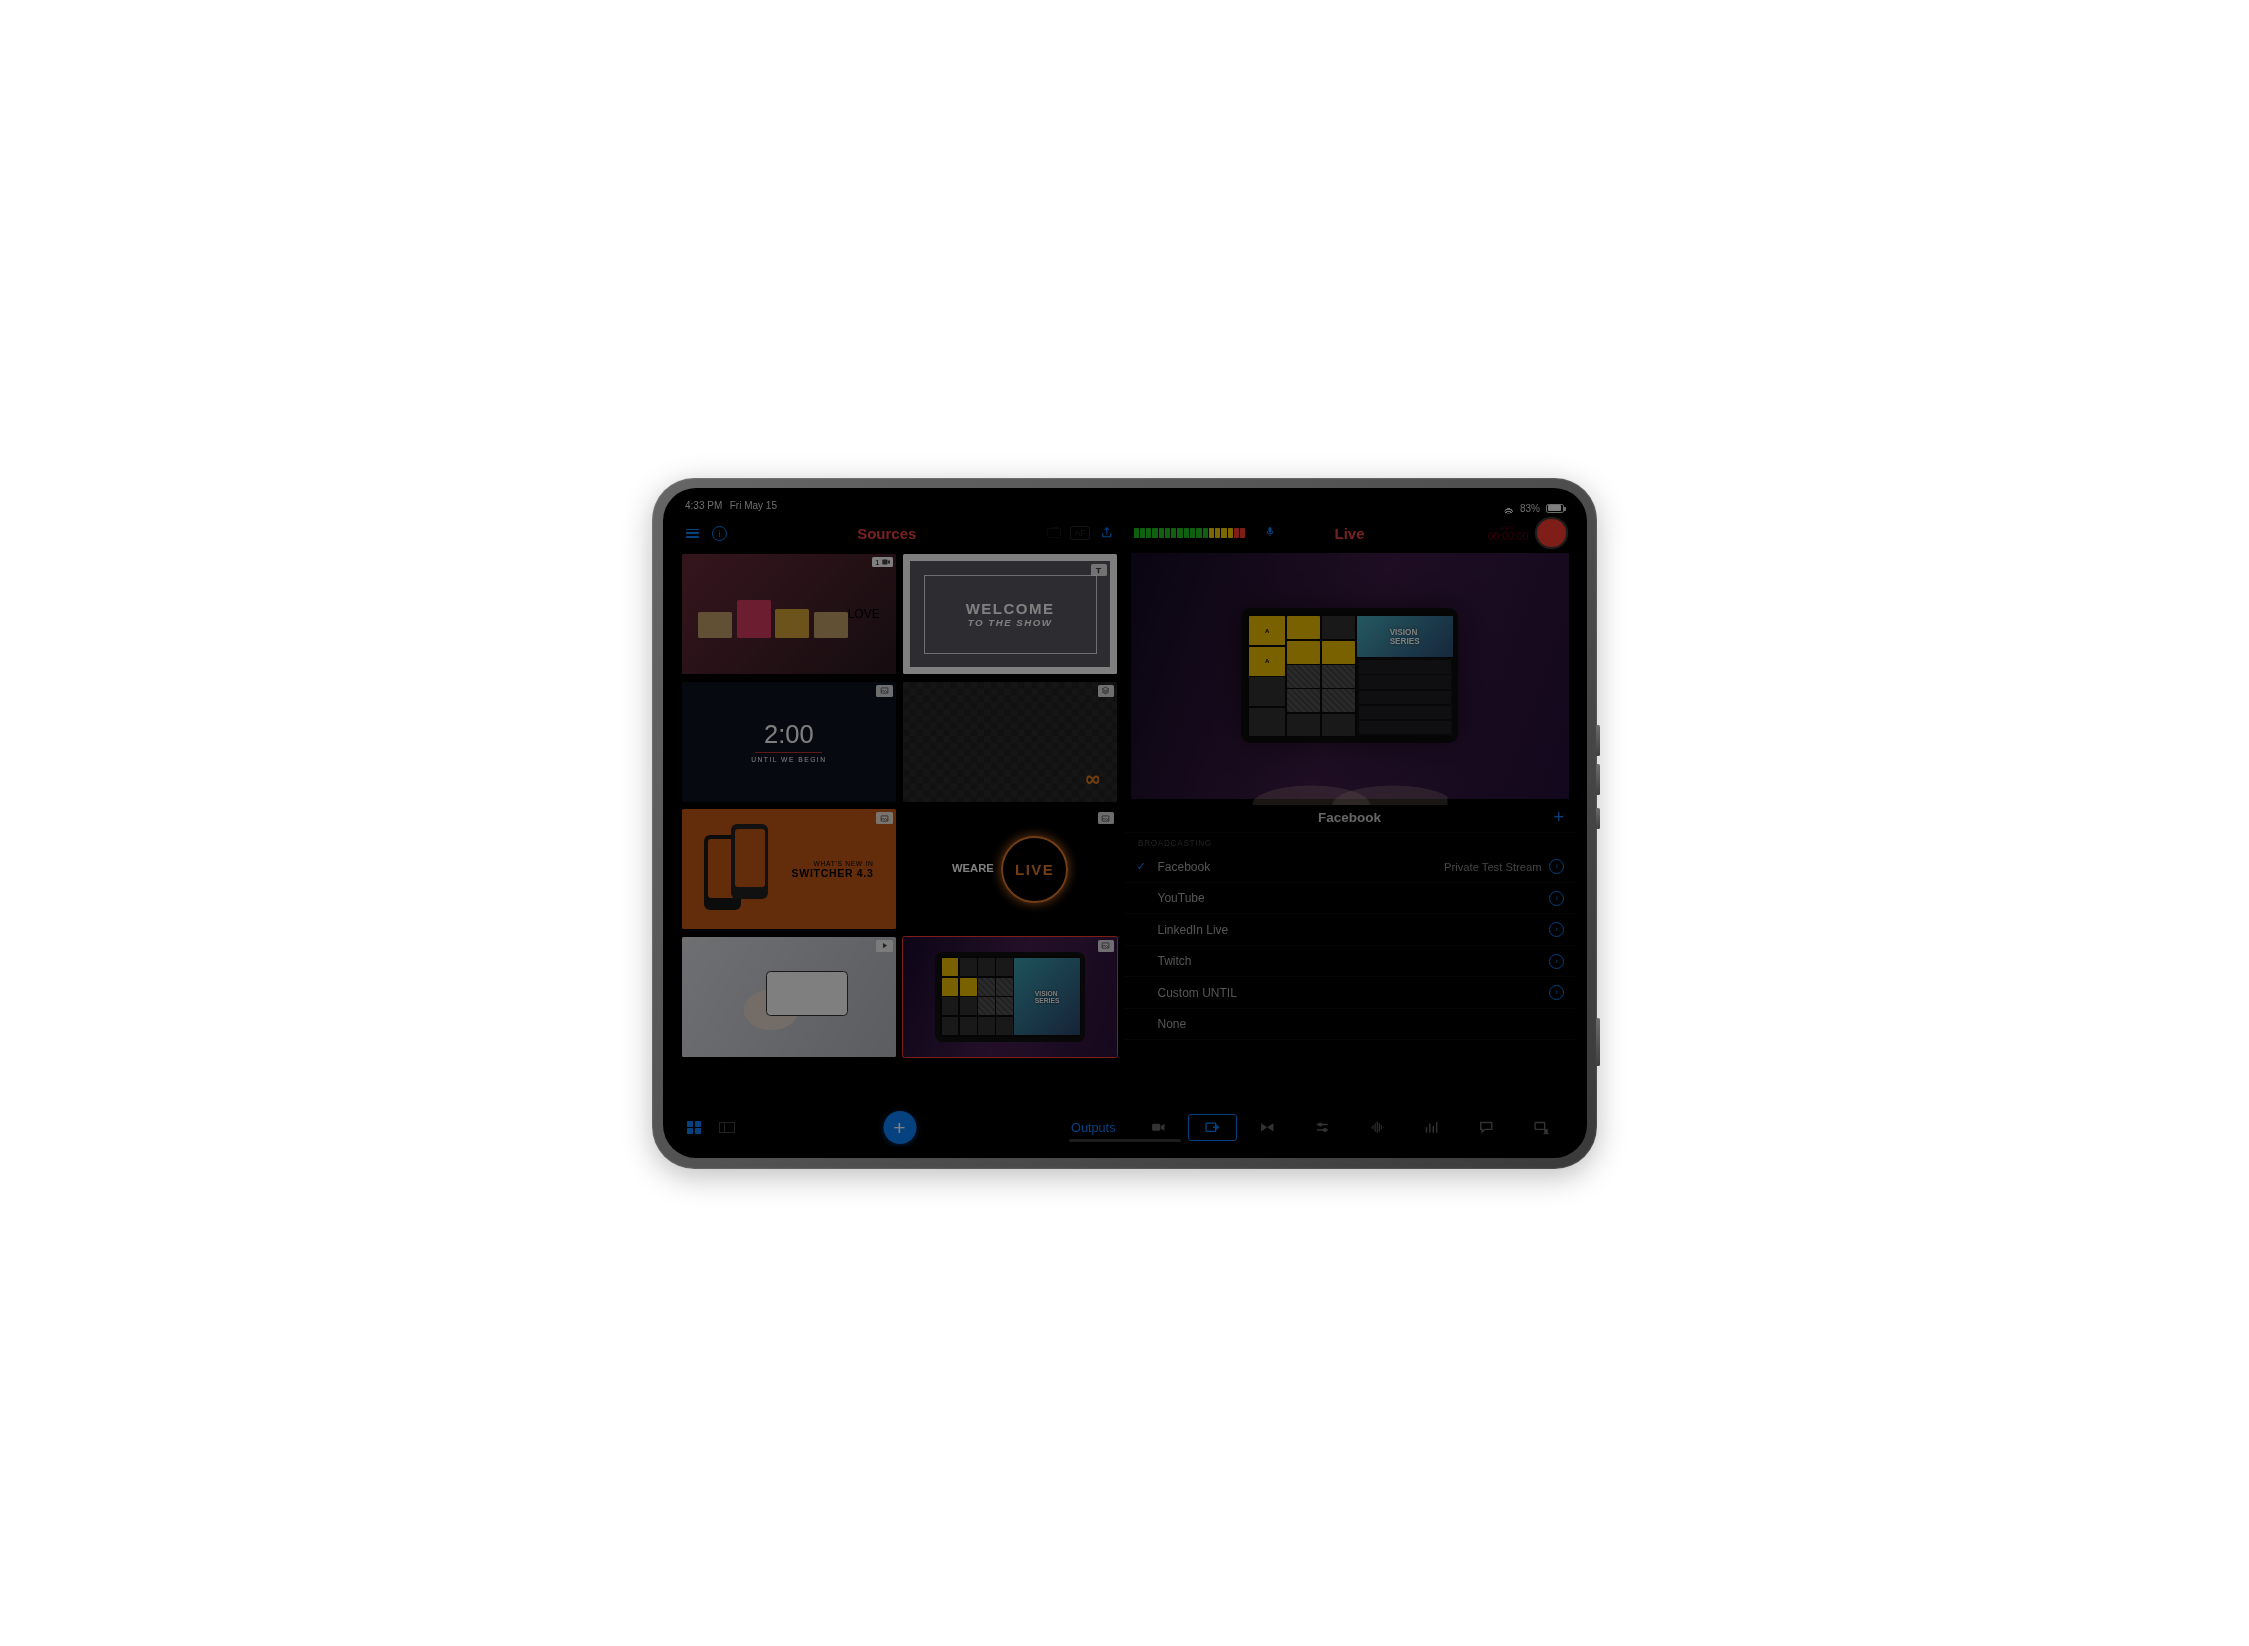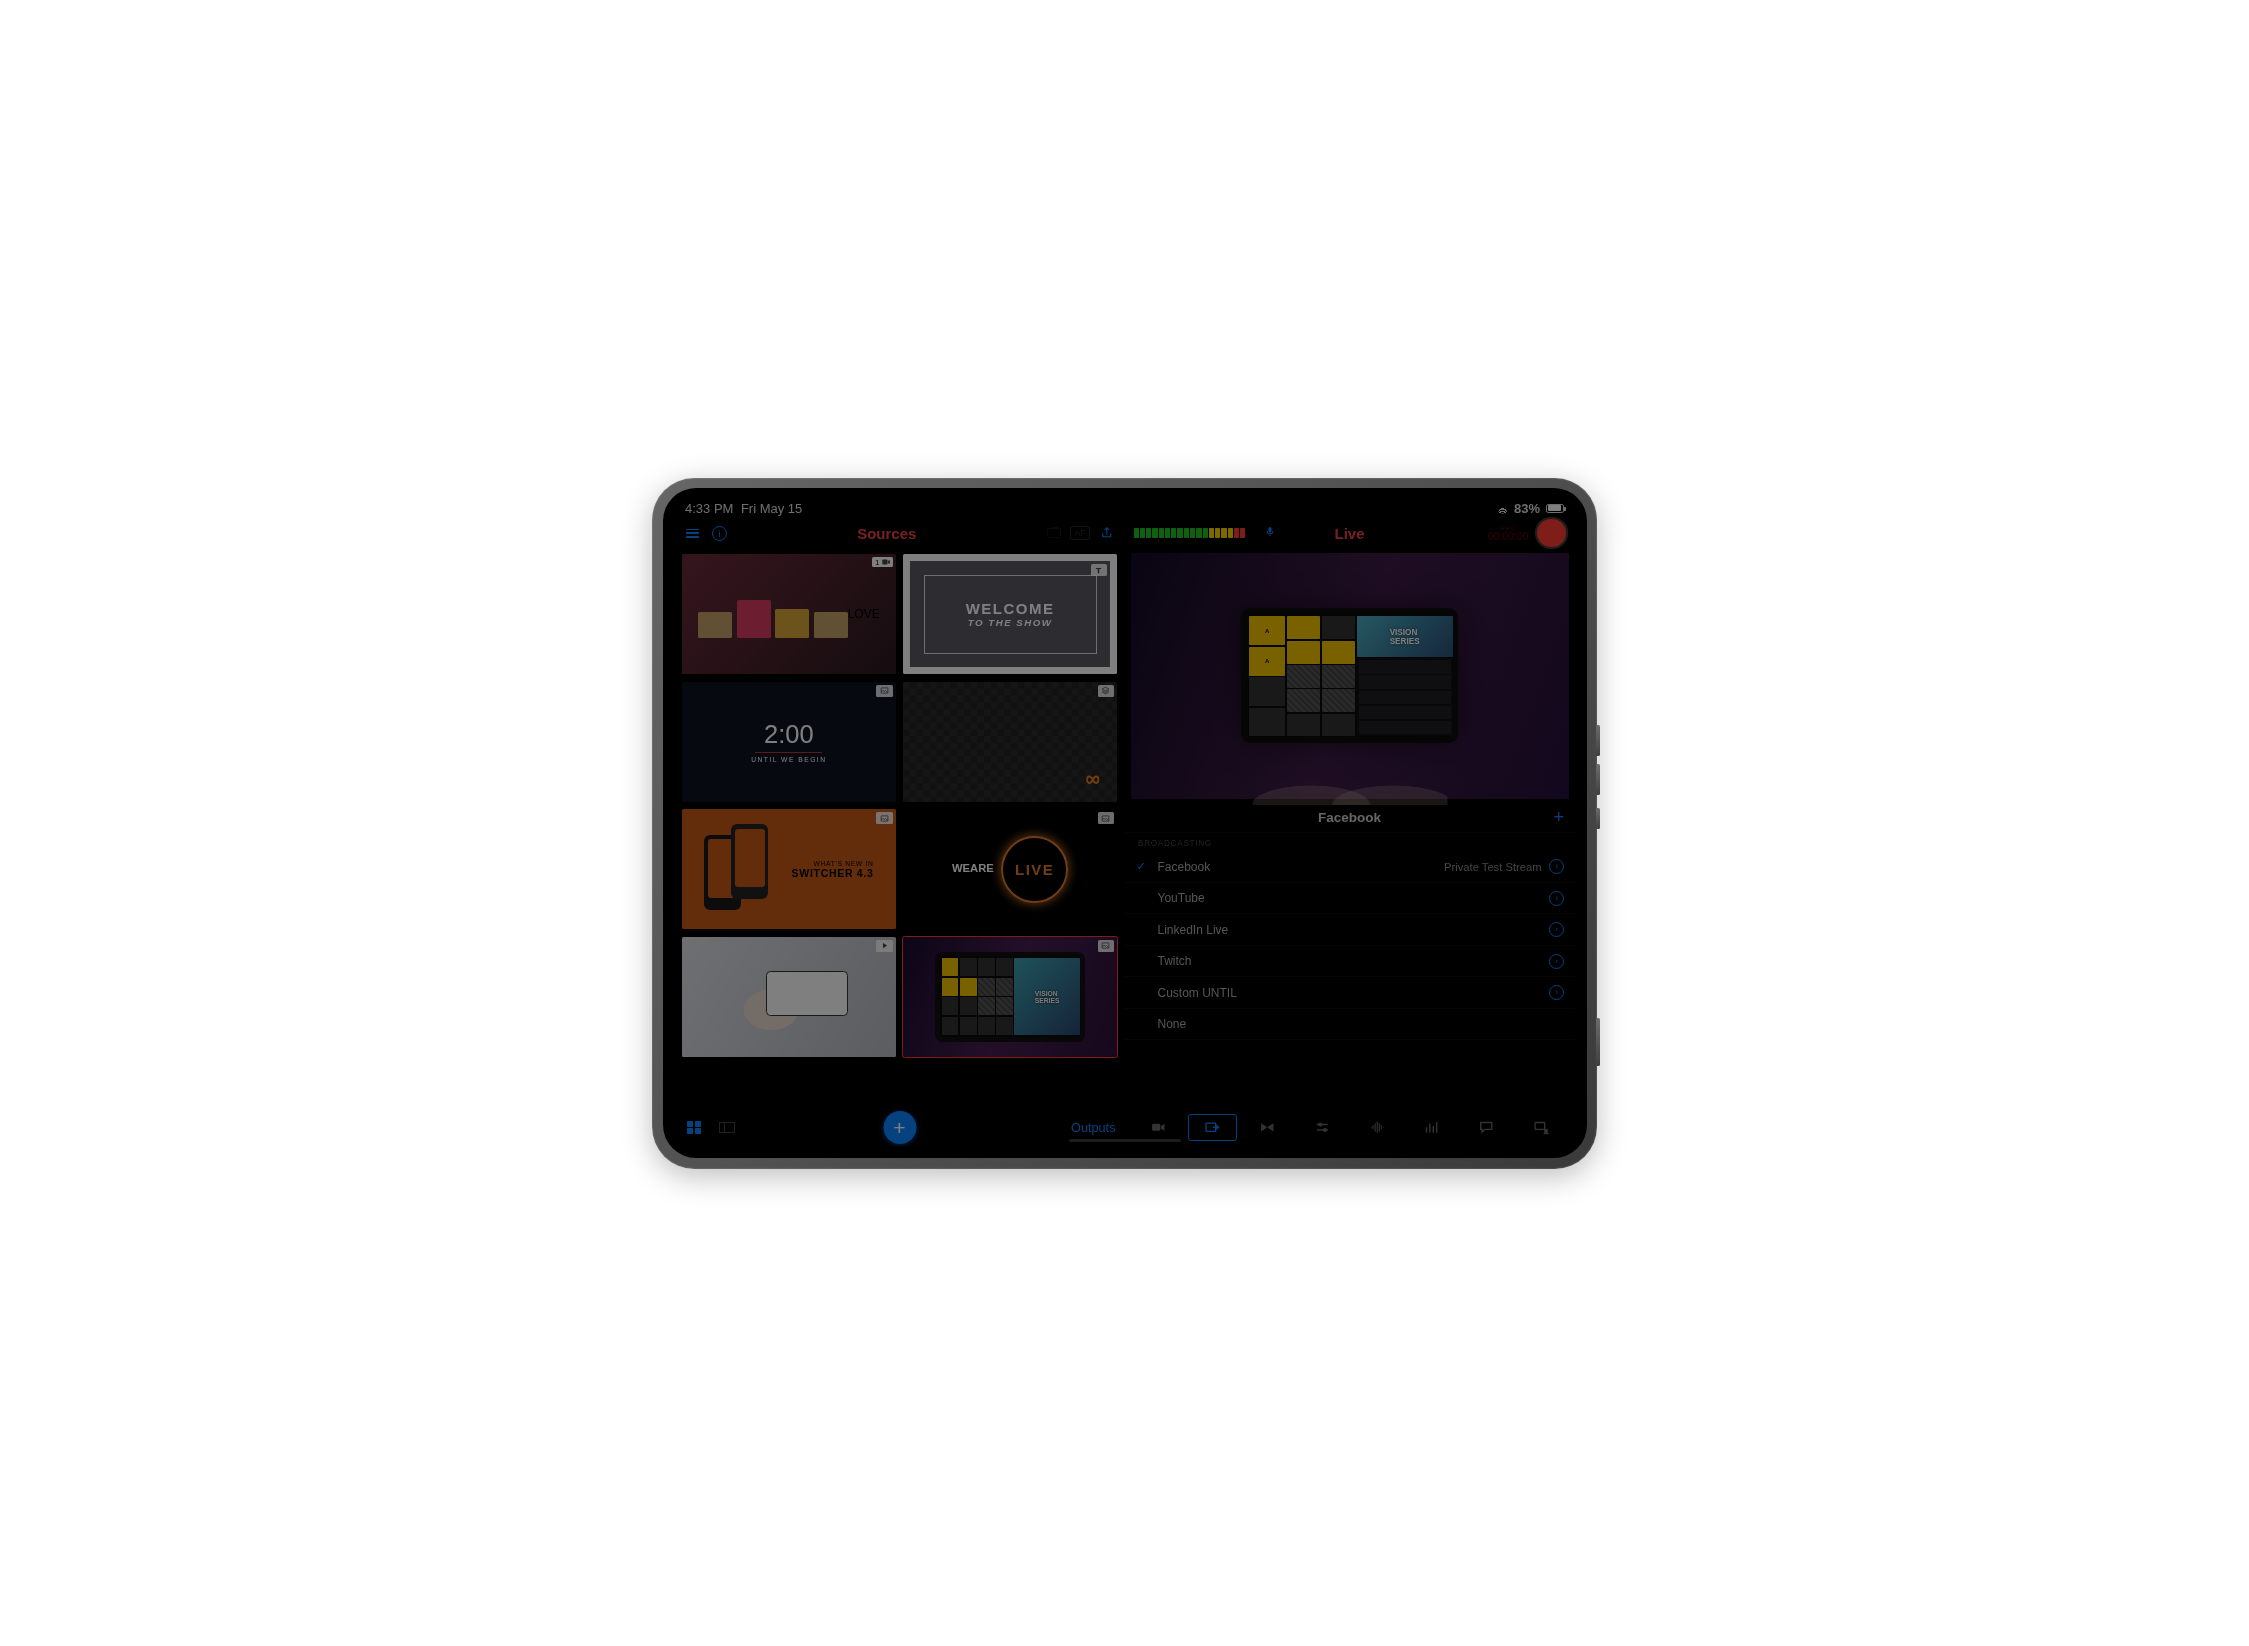--- a/index.html
+++ b/index.html
@@ -49,28 +49,27 @@
     display: flex;
     flex-direction: column;
     overflow: hidden;
     position: relative;
   }
 
   
   .statusbar {
     height: 16.5px;
     display:flex;
-    align-items:center;
     justify-content:space-between;
     padding: 0 10.5px;
-    font-size: 13px;
+    font-size: 10px;
     color: #ddd;
   }
   .statusbar .left { display:flex; gap:7.5px; }
-  .statusbar .right { display:flex; gap:6px; align-items:center;font-weight:bold; }
+  .statusbar .right { display:flex; gap:6px; align-items:center; }
   .wifi {
     width: 10.5px; height: 10.5px;
     position:relative;
   }
   .wifi::before {
     content:""; position:absolute; inset:0;
     border-radius:50%;
     background: radial-gradient(circle at 50% 100%, #ddd 0 1.5px, transparent 1.5px),
                 radial-gradient(circle at 50% 100%, transparent 2.2px, #ddd 2.2px 3.4px, transparent 3.4px),
                 radial-gradient(circle at 50% 100%, transparent 4.5px, #ddd 4.5px 5.6px, transparent 5.6px);

